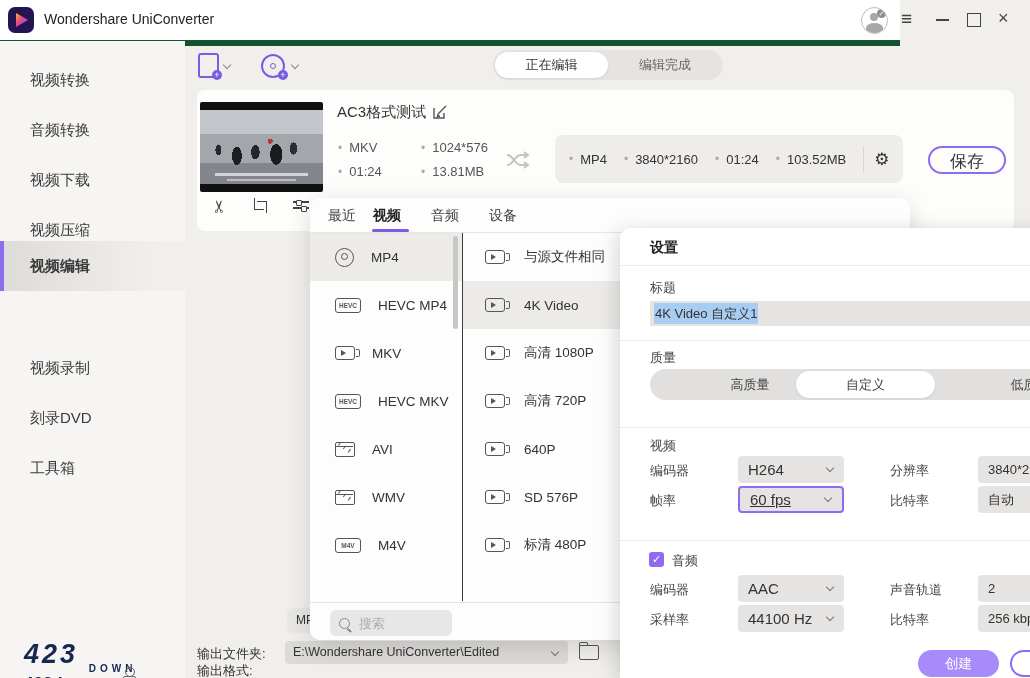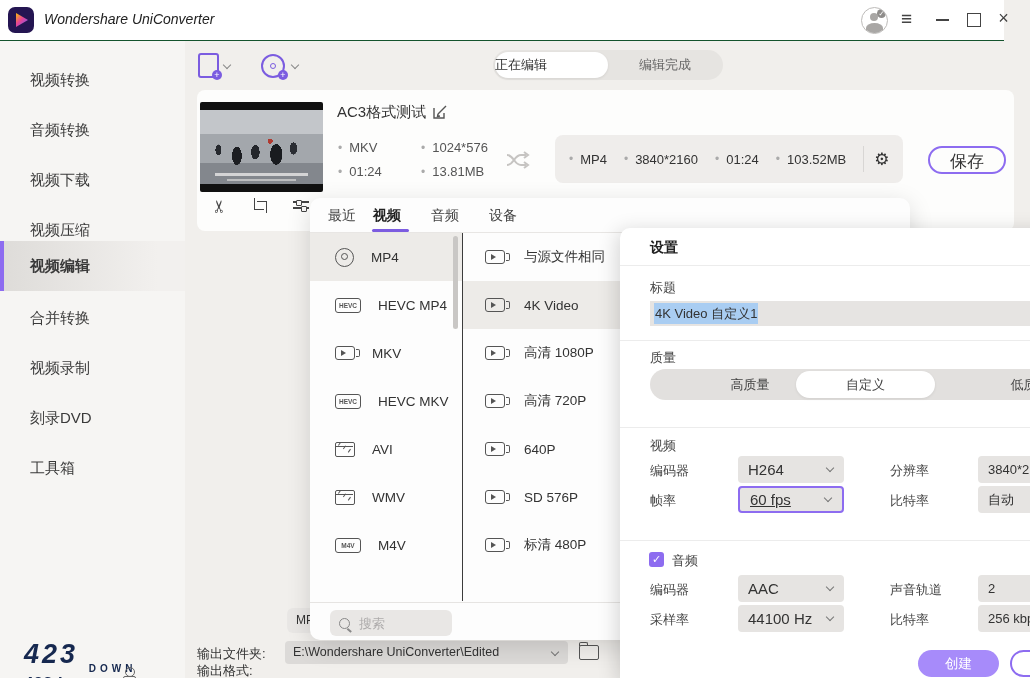--- a/index.html
+++ b/index.html
@@ -1,20 +1,20 @@
 <!DOCTYPE html>
 <html><head>
 <meta charset="utf-8">
 <style>
   html,body{margin:0;padding:0;}
   .stage{position:relative;width:1030px;height:678px;overflow:hidden;background:#f1efec;
     font-family:"Liberation Sans","DejaVu Sans",sans-serif;color:#333;font-size:13px;}
   .abs{position:absolute;}
   
-  .titlebar{left:0;top:0;width:1004px;height:40px;background:#fff;border-bottom:1px solid #14532d;font-style:italic;}
+  .titlebar{left:0;top:0;width:900px;height:40px;background:#fff;border-bottom:6px solid #14532d;}
   .logo{left:8px;top:7px;width:26px;height:26px;border-radius:7px;background:#241552;}
   .logo i{position:absolute;left:8px;top:6px;width:12px;height:14px;
     background:linear-gradient(135deg,#f5a623 10%,#e84393 45%,#7b5cf0 90%);
     clip-path:polygon(0 0,100% 50%,0 100%);}
   .app-title{left:44px;top:11px;font-size:14px;color:#222;}
   .avatar{left:861px;top:7px;width:25px;height:25px;border:1.5px solid #bdbbb9;border-radius:50%;background:#fff;overflow:hidden;}
   .avatar .head{position:absolute;left:8px;top:5px;width:8px;height:8px;border-radius:50%;background:#a9a7a5;}
   .avatar .body{position:absolute;left:4px;top:15px;width:17px;height:10px;border-radius:50% 50% 0 0;background:#a9a7a5;}
   .avatar .badge{position:absolute;right:1px;top:1px;width:9px;height:9px;border-radius:50%;background:#8f8d8b;color:#fff;font-size:7px;line-height:9px;text-align:center;}
   .menu-ico{left:901px;top:8px;font-size:19px;color:#444;}
@@ -35,21 +35,21 @@
   
   .addfile{left:198px;top:53px;width:17px;height:21px;border:2px solid #7b5ce0;border-radius:3px;background:#f1efec;}
   .plusbadge{position:absolute;right:-5px;bottom:-4px;width:10px;height:10px;border-radius:50%;background:#7b5ce0;color:#fff;font-size:9px;line-height:10px;text-align:center;}
   .adddisc{left:261px;top:54px;width:20px;height:20px;border:2px solid #7b5ce0;border-radius:50%;background:#f1efec;}
   .adddisc .dot{position:absolute;left:7px;top:7px;width:4px;height:4px;border:1.5px solid #7b5ce0;border-radius:50%;}
   .chev{display:inline-block;width:6px;height:6px;border-right:1.5px solid #888;border-bottom:1.5px solid #888;transform:rotate(45deg);}
   .chev.sm{width:5px;height:5px;}
   .tb-chev1{left:224px;top:62px;}
   .tb-chev2{left:292px;top:62px;}
   .tabs-pill{left:493px;top:50px;width:230px;height:30px;background:#e6e4e1;border-radius:15px;}
-  .tab-active{left:495px;top:52px;width:113px;height:26px;background:#fff;border-radius:13px;text-align:left;line-height:26px;font-size:13px;color:#333;box-shadow:0 1px 3px rgba(0,0,0,.08);}
+  .tab-active{left:495px;top:52px;width:113px;height:26px;background:#fff;border-radius:13px;text-align:center;line-height:26px;font-size:13px;color:#333;box-shadow:0 1px 3px rgba(0,0,0,.08);}
   .tab-idle{left:615px;top:52px;width:100px;height:26px;text-align:center;line-height:26px;font-size:13px;color:#666;}
   
   .card{left:197px;top:90px;width:817px;height:141px;background:#fdfdfc;border-radius:8px;}
   .thumb{left:200px;top:102px;width:123px;height:90px;background:#111;border-radius:2px;overflow:hidden;}
   .thumb .scene{position:absolute;left:0;top:8px;right:0;bottom:8px;background:
     radial-gradient(8px 15px at 30% 62%,#1c1e22 60%,transparent 61%),
     radial-gradient(7px 12px at 45% 57%,#23262b 60%,transparent 61%),
     radial-gradient(10px 17px at 62% 60%,#191b1f 60%,transparent 61%),
     radial-gradient(6px 10px at 76% 52%,#2a2d33 60%,transparent 61%),
     radial-gradient(5px 9px at 15% 54%,#26292e 60%,transparent 61%),
@@ -163,21 +163,20 @@
     <div class="abs max-ico"></div>
     <div class="abs close-ico">×</div>
   </div>
 
   <div class="abs sidebar">
     <div class="side-item" style="top:14px">视频转换</div>
     <div class="side-item" style="top:64px">音频转换</div>
     <div class="side-item" style="top:114px">视频下载</div>
     <div class="side-item" style="top:164px">视频压缩</div>
     <div class="side-item sel" style="top:200px">视频编辑</div>
-    <div class="side-item" style="top:252px">合并转换</div>
     <div class="side-item" style="top:302px">视频录制</div>
     <div class="side-item" style="top:352px">刻录DVD</div>
     <div class="side-item" style="top:402px">工具箱</div>
     <div class="abs wm">
       <div class="l1">423</div>
       <div class="l2">DOWN</div>
       <div class="l3">423down.com</div>
     </div>
     <div class="abs devices-ico">
         <span class="c"></span>

